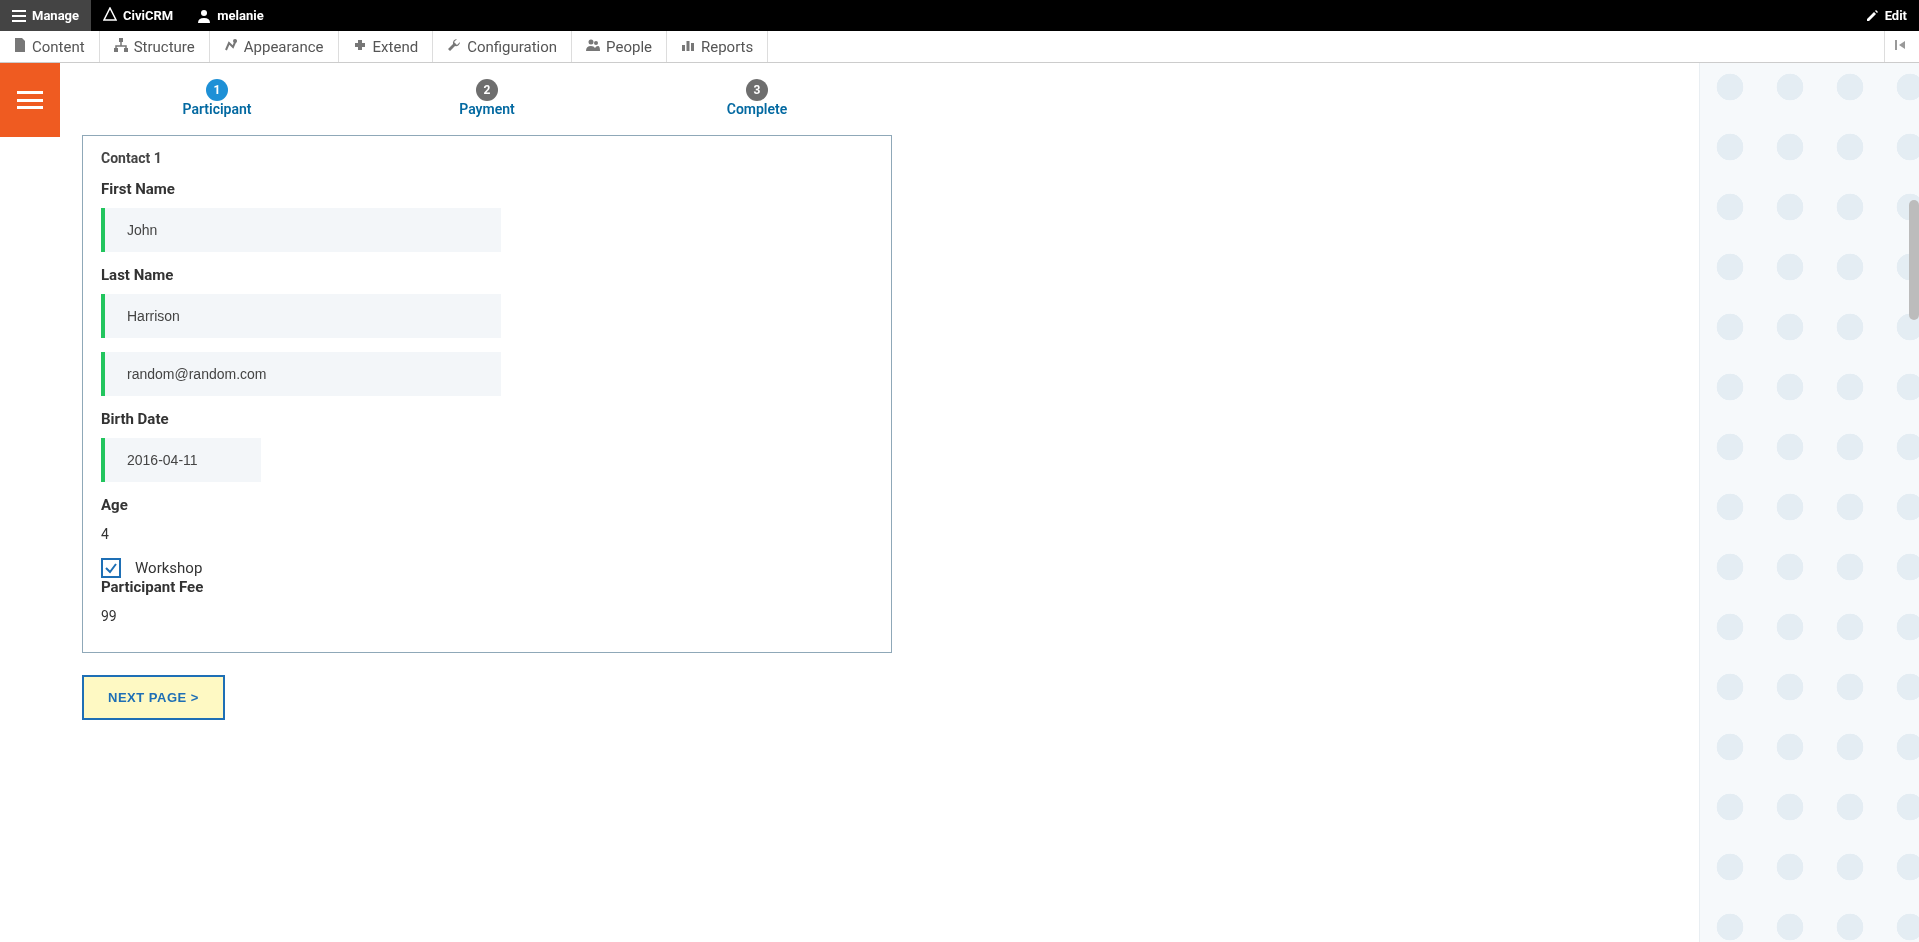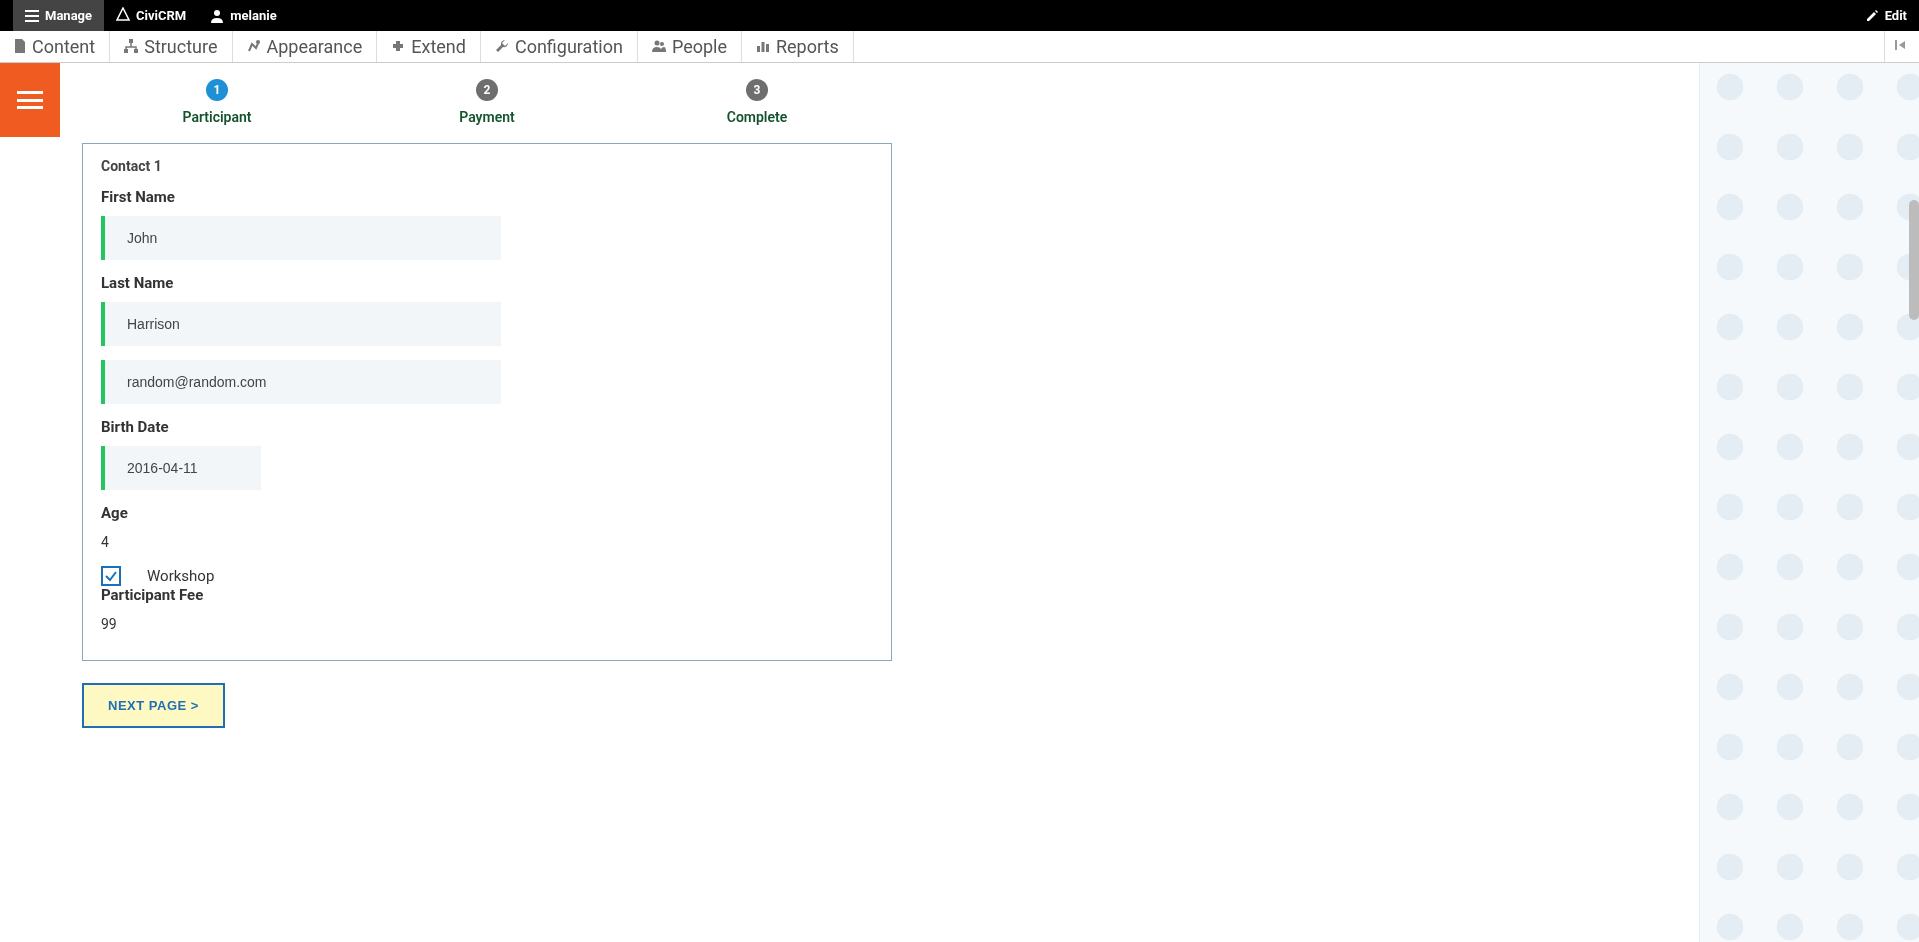--- a/index.html
+++ b/index.html
@@ -11,21 +11,20 @@
       overflow-x: hidden;
     }
 
     
     .toolbar-top {
       background: #000;
       height: 31px;
       display: flex;
       align-items: stretch;
       color: #fff;
-      padding-left: 13px;
     }
     .toolbar-top .tb-item {
       display: flex;
       align-items: center;
       padding: 0 12px;
       font-size: 13px;
       font-weight: bold;
       cursor: pointer;
       gap: 6px;
     }
@@ -41,21 +40,21 @@
       height: 32px;
       border-bottom: 1px solid #ccc;
       display: flex;
       align-items: stretch;
     }
     .toolbar-sub .ts-item {
       display: flex;
       align-items: center;
       gap: 6px;
       padding: 0 14px;
-      font-size: 18px;
+      font-size: 15px;
       color: #555;
       border-right: 1px solid #ddd;
       cursor: pointer;
     }
     .toolbar-sub .spacer { flex: 1; }
     .toolbar-sub .ts-right {
       display: flex; align-items: center; padding: 0 10px; border-left: 1px solid #ddd;
       color: #888; cursor: pointer;
     }
 
@@ -122,24 +121,23 @@
     .step .circle {
       width: 22px; height: 22px;
       border-radius: 50%;
       display: inline-flex;
       align-items: center; justify-content: center;
       color: #fff; font-size: 12px; font-weight: bold;
       background: #6e6e6e;
     }
     .step.current .circle { background: #1e90d6; }
     .step .label {
-      margin-top: 8px;
       font-size: 14px;
       font-weight: 600;
-      color: #14532d;
+      color: #0369a1;
     }
 
     
     .fieldset {
       border: 1px solid #8fa8b8;
       padding: 14px 18px 22px 18px;
       margin-bottom: 22px;
     }
     .fieldset .legend {
       font-size: 14px;
@@ -165,21 +163,21 @@
       width: 400px;
       outline: none;
     }
     .finput.narrow { width: 160px; }
     .fvalue {
       font-size: 14px;
       color: #333;
       padding: 2px 0;
     }
     .checkbox-row {
-      display: flex; align-items: center; gap: 26px;
+      display: flex; align-items: center; gap: 14px;
       margin: 0 0;
     }
     .checkbox {
       width: 20px; height: 20px;
       border: 2px solid #1e6fb5;
       display: inline-flex; align-items: center; justify-content: center;
       cursor: pointer;
       background: #fff;
     }
     .checkbox svg { display: block; }

